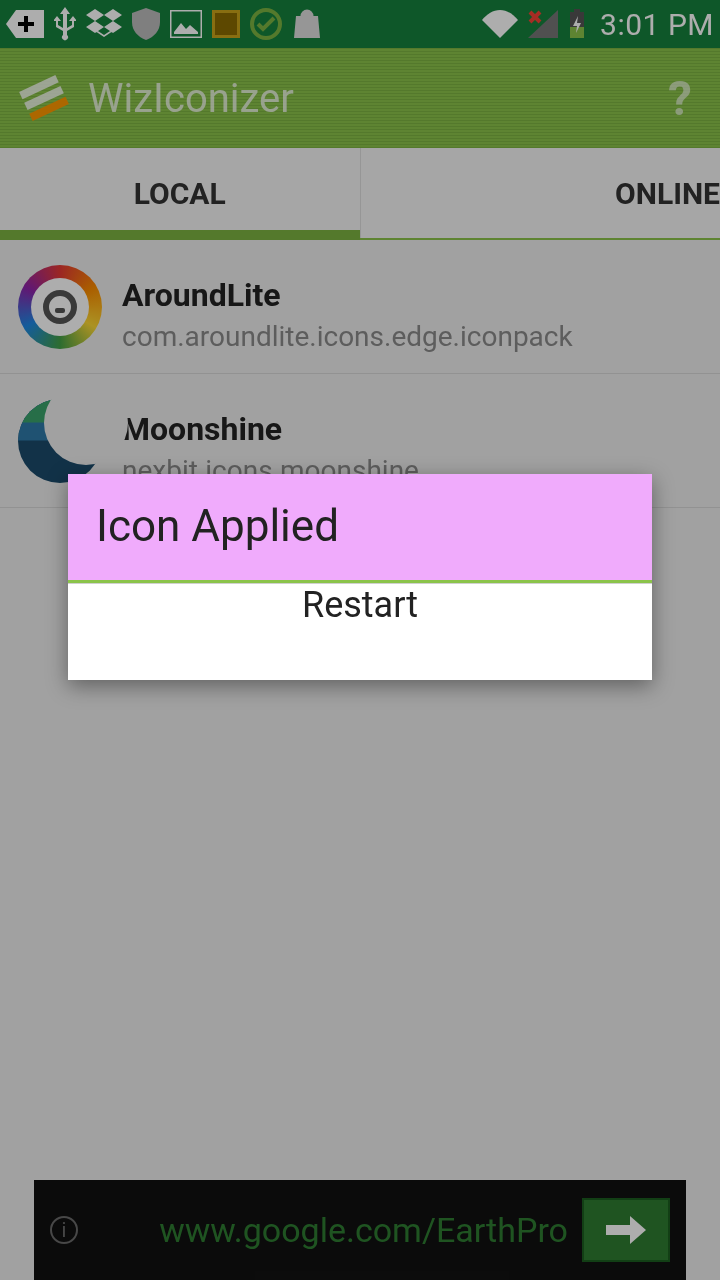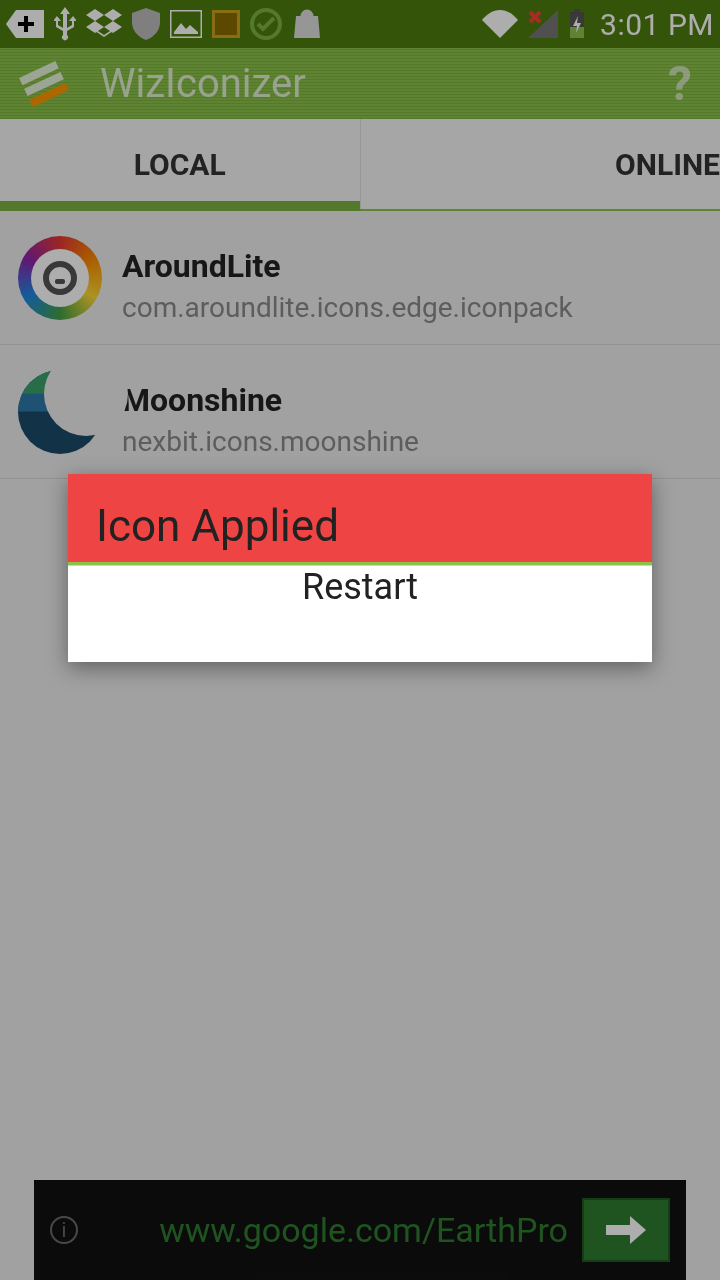--- a/index.html
+++ b/index.html
@@ -2,33 +2,33 @@
 <html><head>
 <meta charset="utf-8">
 <style>
   * { margin: 0; padding: 0; box-sizing: border-box; font-family: Roboto, "Helvetica Neue", Arial, sans-serif; }
   html, body { width: 720px; height: 1280px; overflow: hidden; background: #000; }
 
   .screen { position: relative; width: 720px; height: 1280px; background: #eee; }
 
   
   .status-bar {
-    height: 48px; background: #4d7c0f; color: #fff;
+    height: 48px; background: #15803d; color: #fff;
     display: flex; align-items: center; justify-content: space-between;
     padding: 0 6px; font-size: 28px; gap: 40px;
   }
   .status-left, .status-right { display: flex; align-items: center; gap: 10px; }
   .status-bar .clock { font-size: 30px; letter-spacing: 0.5px; margin-left: 4px; }
   .status-bar svg { display: block; }
 
   
   .app-bar {
-    height: 71px;
+    height: 100px;
     background: repeating-linear-gradient(0deg, #7cb342 0, #7cb342 1px, #8bc34a 1px, #8bc34a 3px);
-    display: flex; align-items: center; padding: 4px 18px; color: rgba(255,255,255,0.7); gap: 12px;
+    display: flex; align-items: center; padding: 4px 18px; color: rgba(255,255,255,0.7);
   }
   .app-bar .logo { width: 52px; height: 52px; margin-right: 18px; position: relative; }
   .app-bar .title { font-size: 40px; font-weight: 400; flex: 1; color: rgba(255,255,255,0.75); }
   .help { width: 44px; height: 44px; display: flex; align-items: center; justify-content: center; font-size: 48px; color: rgba(255,255,255,0.6); font-weight: 700; }
 
   
   .tabs { height: 92px; background: #f5f5f5; display: flex; border-bottom: 2px solid #8bc34a; }
   .tab { flex: 1; display: flex; align-items: center; justify-content: center; font-size: 30px; font-weight: 700; color: #333; position: relative; }
   .tab + .tab { border-left: 1px solid #ddd; justify-content: flex-end; }
   .tab.active::after { content: ""; position: absolute; left: 0; right: 0; bottom: -2px; height: 10px; background: #7cb342; }
@@ -40,21 +40,21 @@
   .row .texts { display: flex; flex-direction: column; gap: 6px; margin-top: 16px; }
   .row .name { font-size: 32px; font-weight: 700; color: #222; }
   .row .pkg { font-size: 28px; color: #8a8a8a; }
 
   
   .overlay { position: absolute; inset: 0; background: rgba(0,0,0,0.32); }
   .dialog {
     position: absolute; left: 68px; right: 68px; top: 474px;
     background: #f2f2f2; box-shadow: 0 6px 20px rgba(0,0,0,0.4);
   }
-  .dialog .dlg-title { font-size: 44px; color: #222; padding: 26px 28px 10px; background: #ef4444; }
+  .dialog .dlg-title { font-size: 44px; color: #222; padding: 26px 28px 28px; background: #f0abfc; }
   .dialog .sep { height: 3px; background: #8bc34a; }
   .dialog .dlg-body { font-size: 32px; color: #3a3a3a; padding: 26px 28px 34px; line-height: 1.35; }
   .dialog .dlg-actions { border-top: 1px solid #d0d0d0; background: #fff; }
   .dialog .dlg-btn { display: flex; align-items: flex-start; justify-content: center; height: 96px; font-size: 36px; color: #222; }
 
   
   .ad-bar {
     position: absolute; left: 34px; right: 34px; bottom: 0; height: 100px;
     background: #111; display: flex; align-items: center; padding: 0 16px; gap: 14px;
   }

